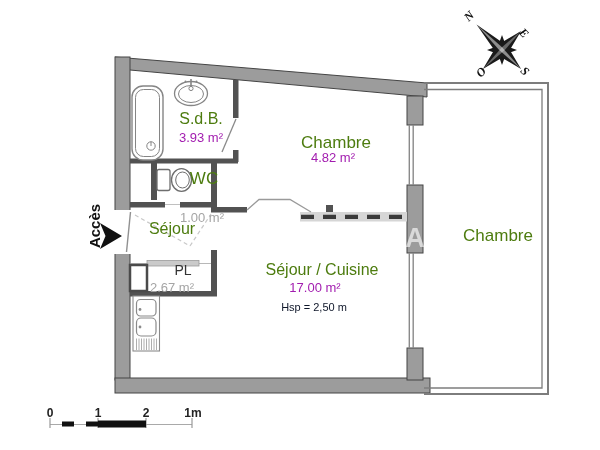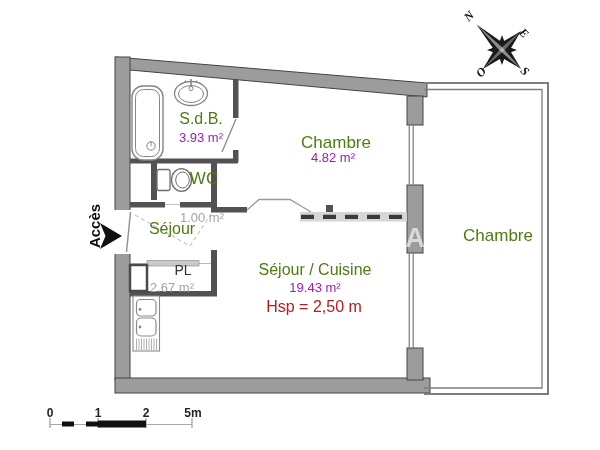--- a/index.html
+++ b/index.html
@@ -6,21 +6,21 @@
   #stage{position:relative;width:600px;height:450px;background:#ffffff;overflow:hidden;
          font-family:"Liberation Sans", sans-serif;}
   #plan-svg{position:absolute;left:0;top:0;}
   .label{position:absolute;transform:translate(-50%,-50%);white-space:nowrap;
          color:#2e2e2e;text-align:center;line-height:1;}
   .room-name{font-size:16px;color:#4d7c0f;}
   .room-name.big{font-size:17px;}
   .room-area{font-size:13px;color:#a21caf;}
   .room-area.faded{color:#a5a5a5;margin-top:24px;}
   .pl-name{font-size:14px;color:#333;}
-  .ceiling{font-size:16px;color:#b91c1c;}
+  .ceiling{font-size:11px;color:#0f172a;}
   .acces{font-size:15px;font-weight:bold;color:#111;
          transform:translate(-50%,-50%) rotate(-90deg);}
   .scale-num{font-size:12px;font-weight:bold;color:#222;}
   .compass-letter{font-family:"Liberation Serif", serif;font-style:italic;font-weight:bold;
                   font-size:12px;color:#101010;}
   .rot-m45{transform:translate(-50%,-50%) rotate(-45deg);}
   .rot-p45{transform:translate(-50%,-50%) rotate(45deg);}
   .watermark{font-size:27px;font-weight:bold;color:rgba(255,255,255,0.62);}
 </style>
 </head>
@@ -151,33 +151,33 @@
   <div class="label room-area faded" style="left:202px;top:193px;">1.00 m²</div>
 
   <div class="label room-name big" style="left:336px;top:142px;">Chambre</div>
   <div class="label room-area" style="left:333px;top:157px;">4.82 m²</div>
 
   <div class="label room-name" style="left:172px;top:229px;">Séjour</div>
   <div class="label room-area faded" style="left:172px;top:263px;">2.67 m²</div>
 
   <div class="label pl-name" style="left:183px;top:270px;">PL</div>
 
-  <div class="label room-name" style="left:315px;top:270px;">Séjour / Cuisine</div>
-  <div class="label room-area" style="left:315px;top:287px;">19.43 m²</div>
+  <div class="label room-name" style="left:322px;top:270px;">Séjour / Cuisine</div>
+  <div class="label room-area" style="left:315px;top:287px;">17.00 m²</div>
   <div class="label ceiling" style="left:314px;top:307px;">Hsp =  2,50 m</div>
 
   <div class="label room-name big" style="left:498px;top:235px;">Chambre</div>
 
   <div class="label acces" style="left:94px;top:226px;">Accès</div>
 
   <div class="label watermark" style="left:415px;top:238px;">A</div>
 
   <div class="label compass-letter rot-m45" style="left:469px;top:16px;">N</div>
   <div class="label compass-letter rot-p45" style="left:524px;top:33px;">E</div>
   <div class="label compass-letter rot-p45" style="left:525px;top:71px;">S</div>
   <div class="label compass-letter rot-m45" style="left:481px;top:72px;">O</div>
 
   <div class="label scale-num" style="left:50px;top:413px;">0</div>
   <div class="label scale-num" style="left:98px;top:413px;">1</div>
   <div class="label scale-num" style="left:146px;top:413px;">2</div>
-  <div class="label scale-num" style="left:193px;top:413px;">5m</div>
+  <div class="label scale-num" style="left:193px;top:413px;">1m</div>
 
 </div>
 
 </body></html>

